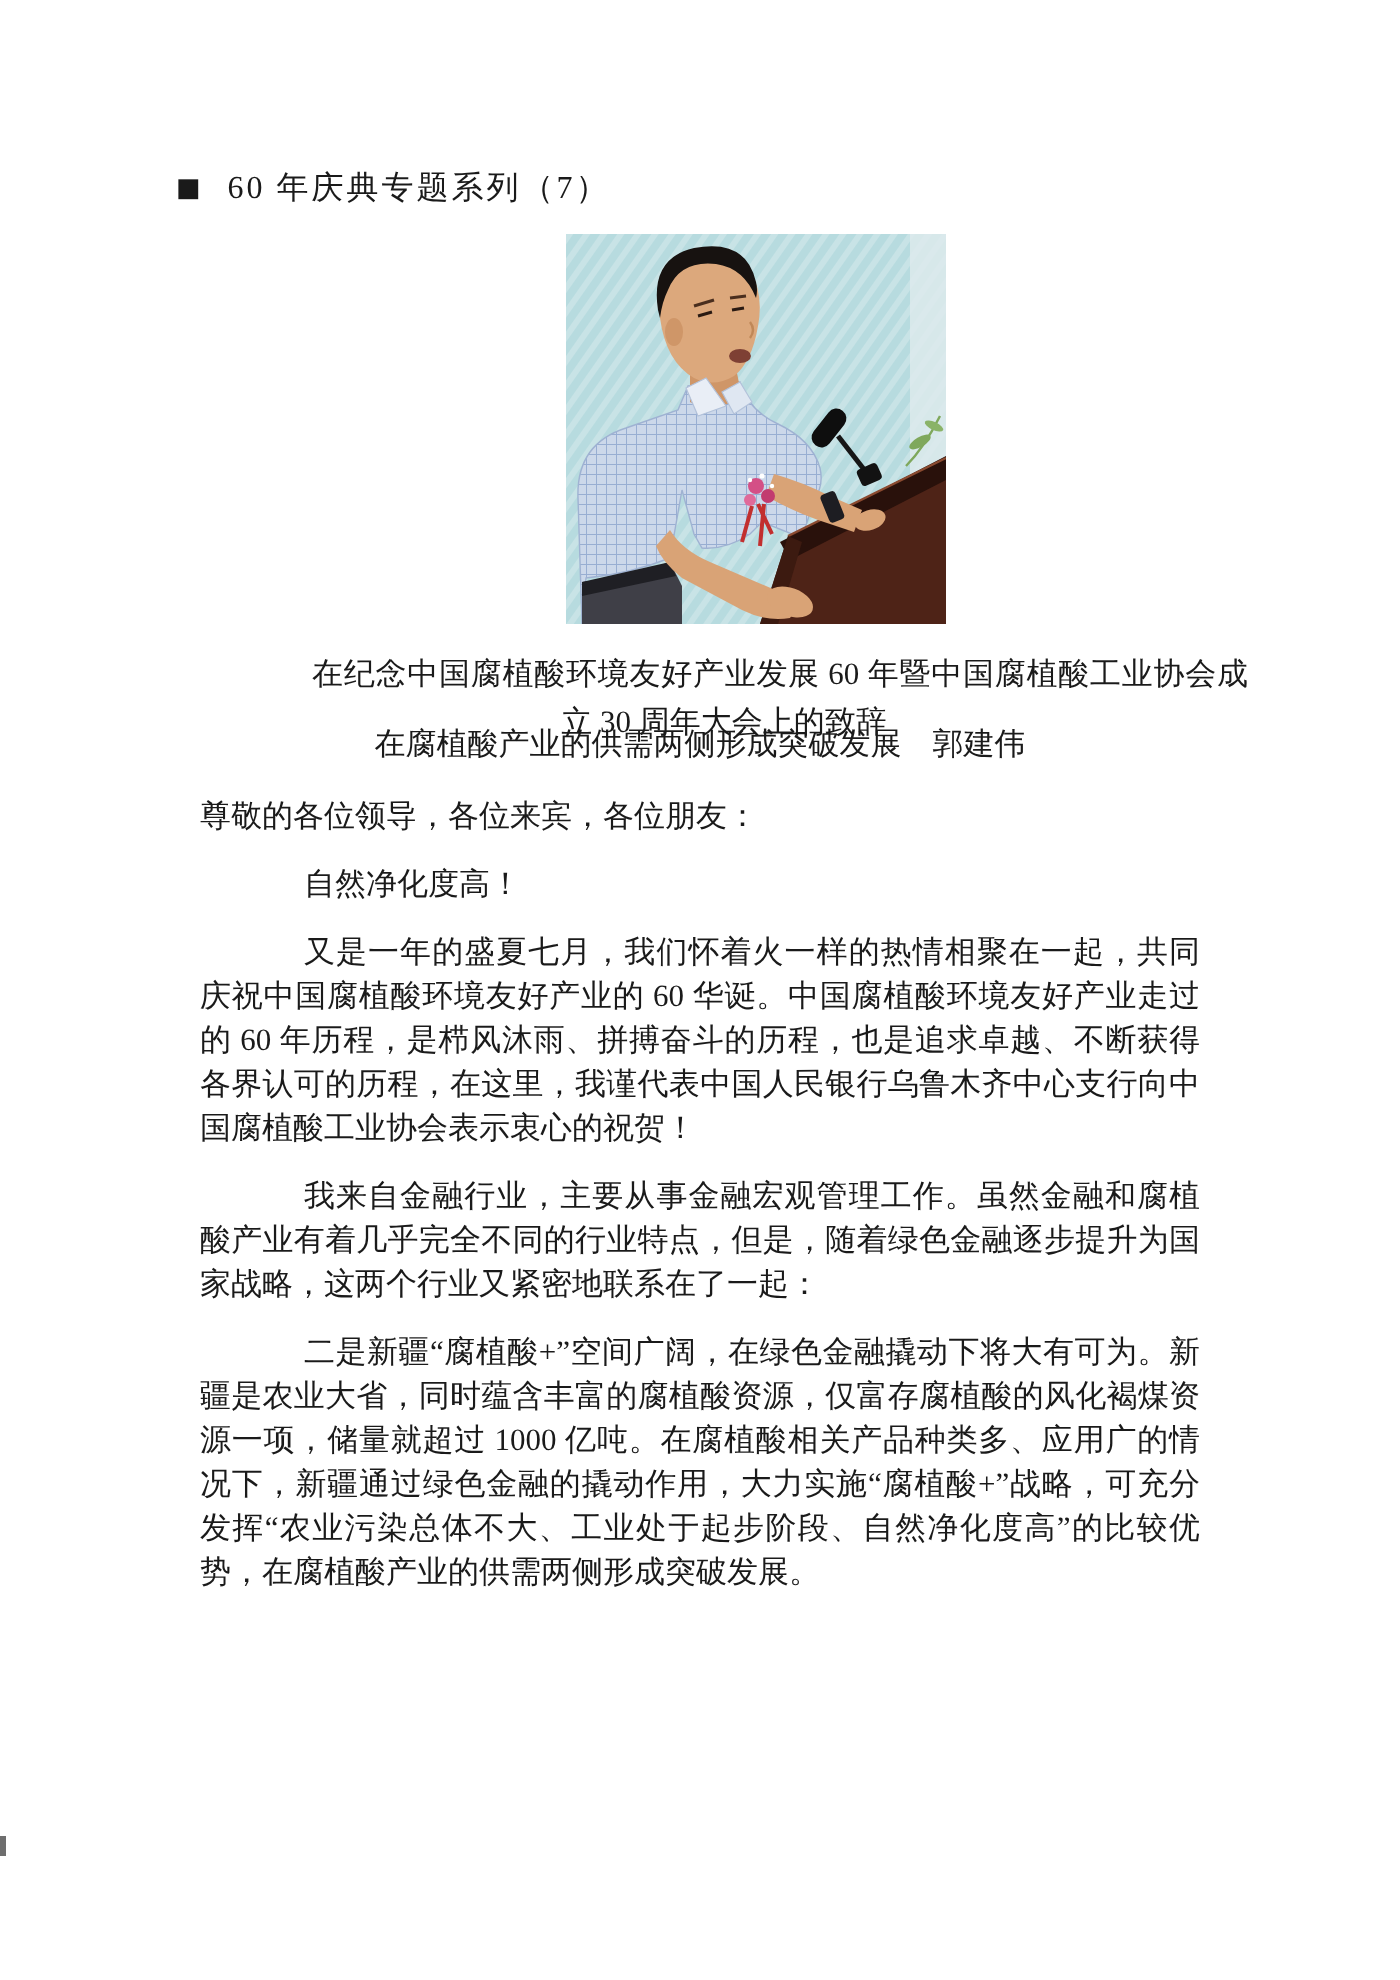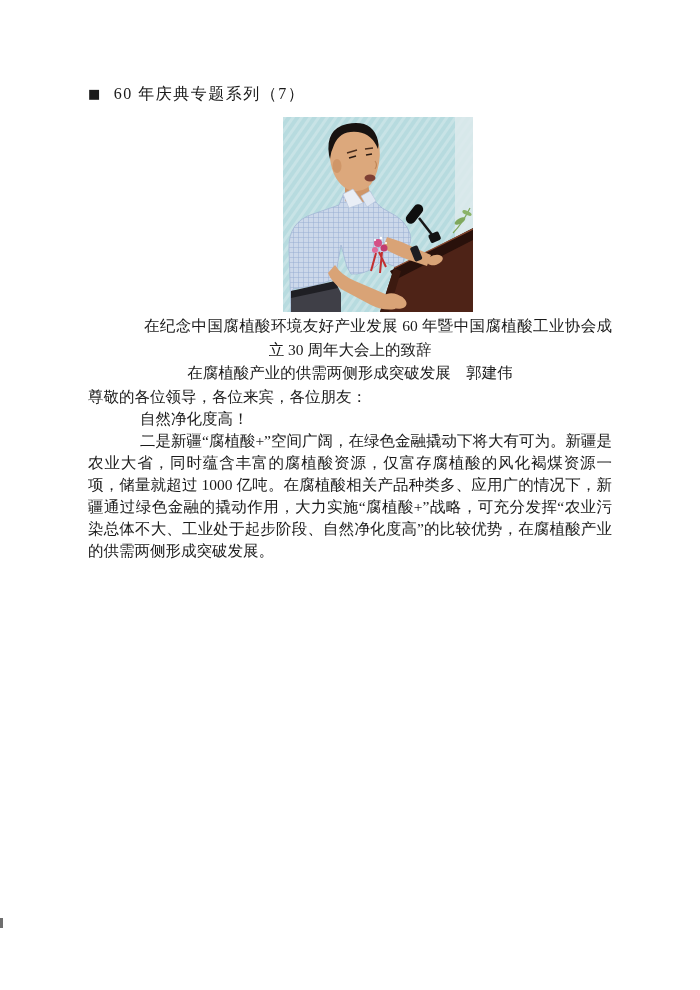--- a/index.html
+++ b/index.html
@@ -33,21 +33,21 @@
   }
   .photo {
     position: absolute;
     left: 283px; top: 117px;
     width: 190px; height: 195px;
   }
   .caption-title {
     position: absolute;
     left: 88px; top: 314px;
     width: 524px;
-    margin: 0;
+    margin: 12px;
     font-size: 15.5px;
     line-height: 23.5px;
     text-align: justify;
     text-align-last: center;
     text-indent: 56px;
   }
   .caption-speaker {
     position: absolute;
     left: 88px; top: 361px;
     width: 524px;
@@ -57,21 +57,21 @@
     text-align: center;
   }
   .body-text {
     position: absolute;
     left: 88px; top: 386px;
     width: 524px;
     font-size: 15.5px;
     line-height: 22px;
     text-align: justify;
   }
-  .body-text p { margin: 0; }
+  .body-text p { margin: 12px; }
   .body-text p.para { text-indent: 52px; }
 </style>
 </head>
 <body>
 
 <div class="page">
 
   <div class="edge-mark"></div>
 
   <div class="header">
@@ -152,16 +152,18 @@
       <circle cx="103" cy="126" r="1.1" fill="#ffffff"></circle>
     </g>
   </svg>
 
   <p class="caption-title">在纪念中国腐植酸环境友好产业发展 60 年暨中国腐植酸工业协会成立 30 周年大会上的致辞</p>
   <p class="caption-speaker">在腐植酸产业的供需两侧形成突破发展　郭建伟</p>
 
   <div class="body-text">
     <p class="salutation">尊敬的各位领导，各位来宾，各位朋友：</p>
     <p class="para">自然净化度高！</p>
+    <p class="para">又是一年的盛夏七月，我们怀着火一样的热情相聚在一起，共同庆祝中国腐植酸环境友好产业的 60 华诞。中国腐植酸环境友好产业走过的 60 年历程，是栉风沐雨、拼搏奋斗的历程，也是追求卓越、不断获得各界认可的历程，在这里，我谨代表中国人民银行乌鲁木齐中心支行向中国腐植酸工业协会表示衷心的祝贺！</p>
+    <p class="para">我来自金融行业，主要从事金融宏观管理工作。虽然金融和腐植酸产业有着几乎完全不同的行业特点，但是，随着绿色金融逐步提升为国家战略，这两个行业又紧密地联系在了一起：</p>
     <p class="para">二是新疆“腐植酸+”空间广阔，在绿色金融撬动下将大有可为。新疆是农业大省，同时蕴含丰富的腐植酸资源，仅富存腐植酸的风化褐煤资源一项，储量就超过 1000 亿吨。在腐植酸相关产品种类多、应用广的情况下，新疆通过绿色金融的撬动作用，大力实施“腐植酸+”战略，可充分发挥“农业污染总体不大、工业处于起步阶段、自然净化度高”的比较优势，在腐植酸产业的供需两侧形成突破发展。</p>
   </div>
 
 </div>
 
 </body></html>

